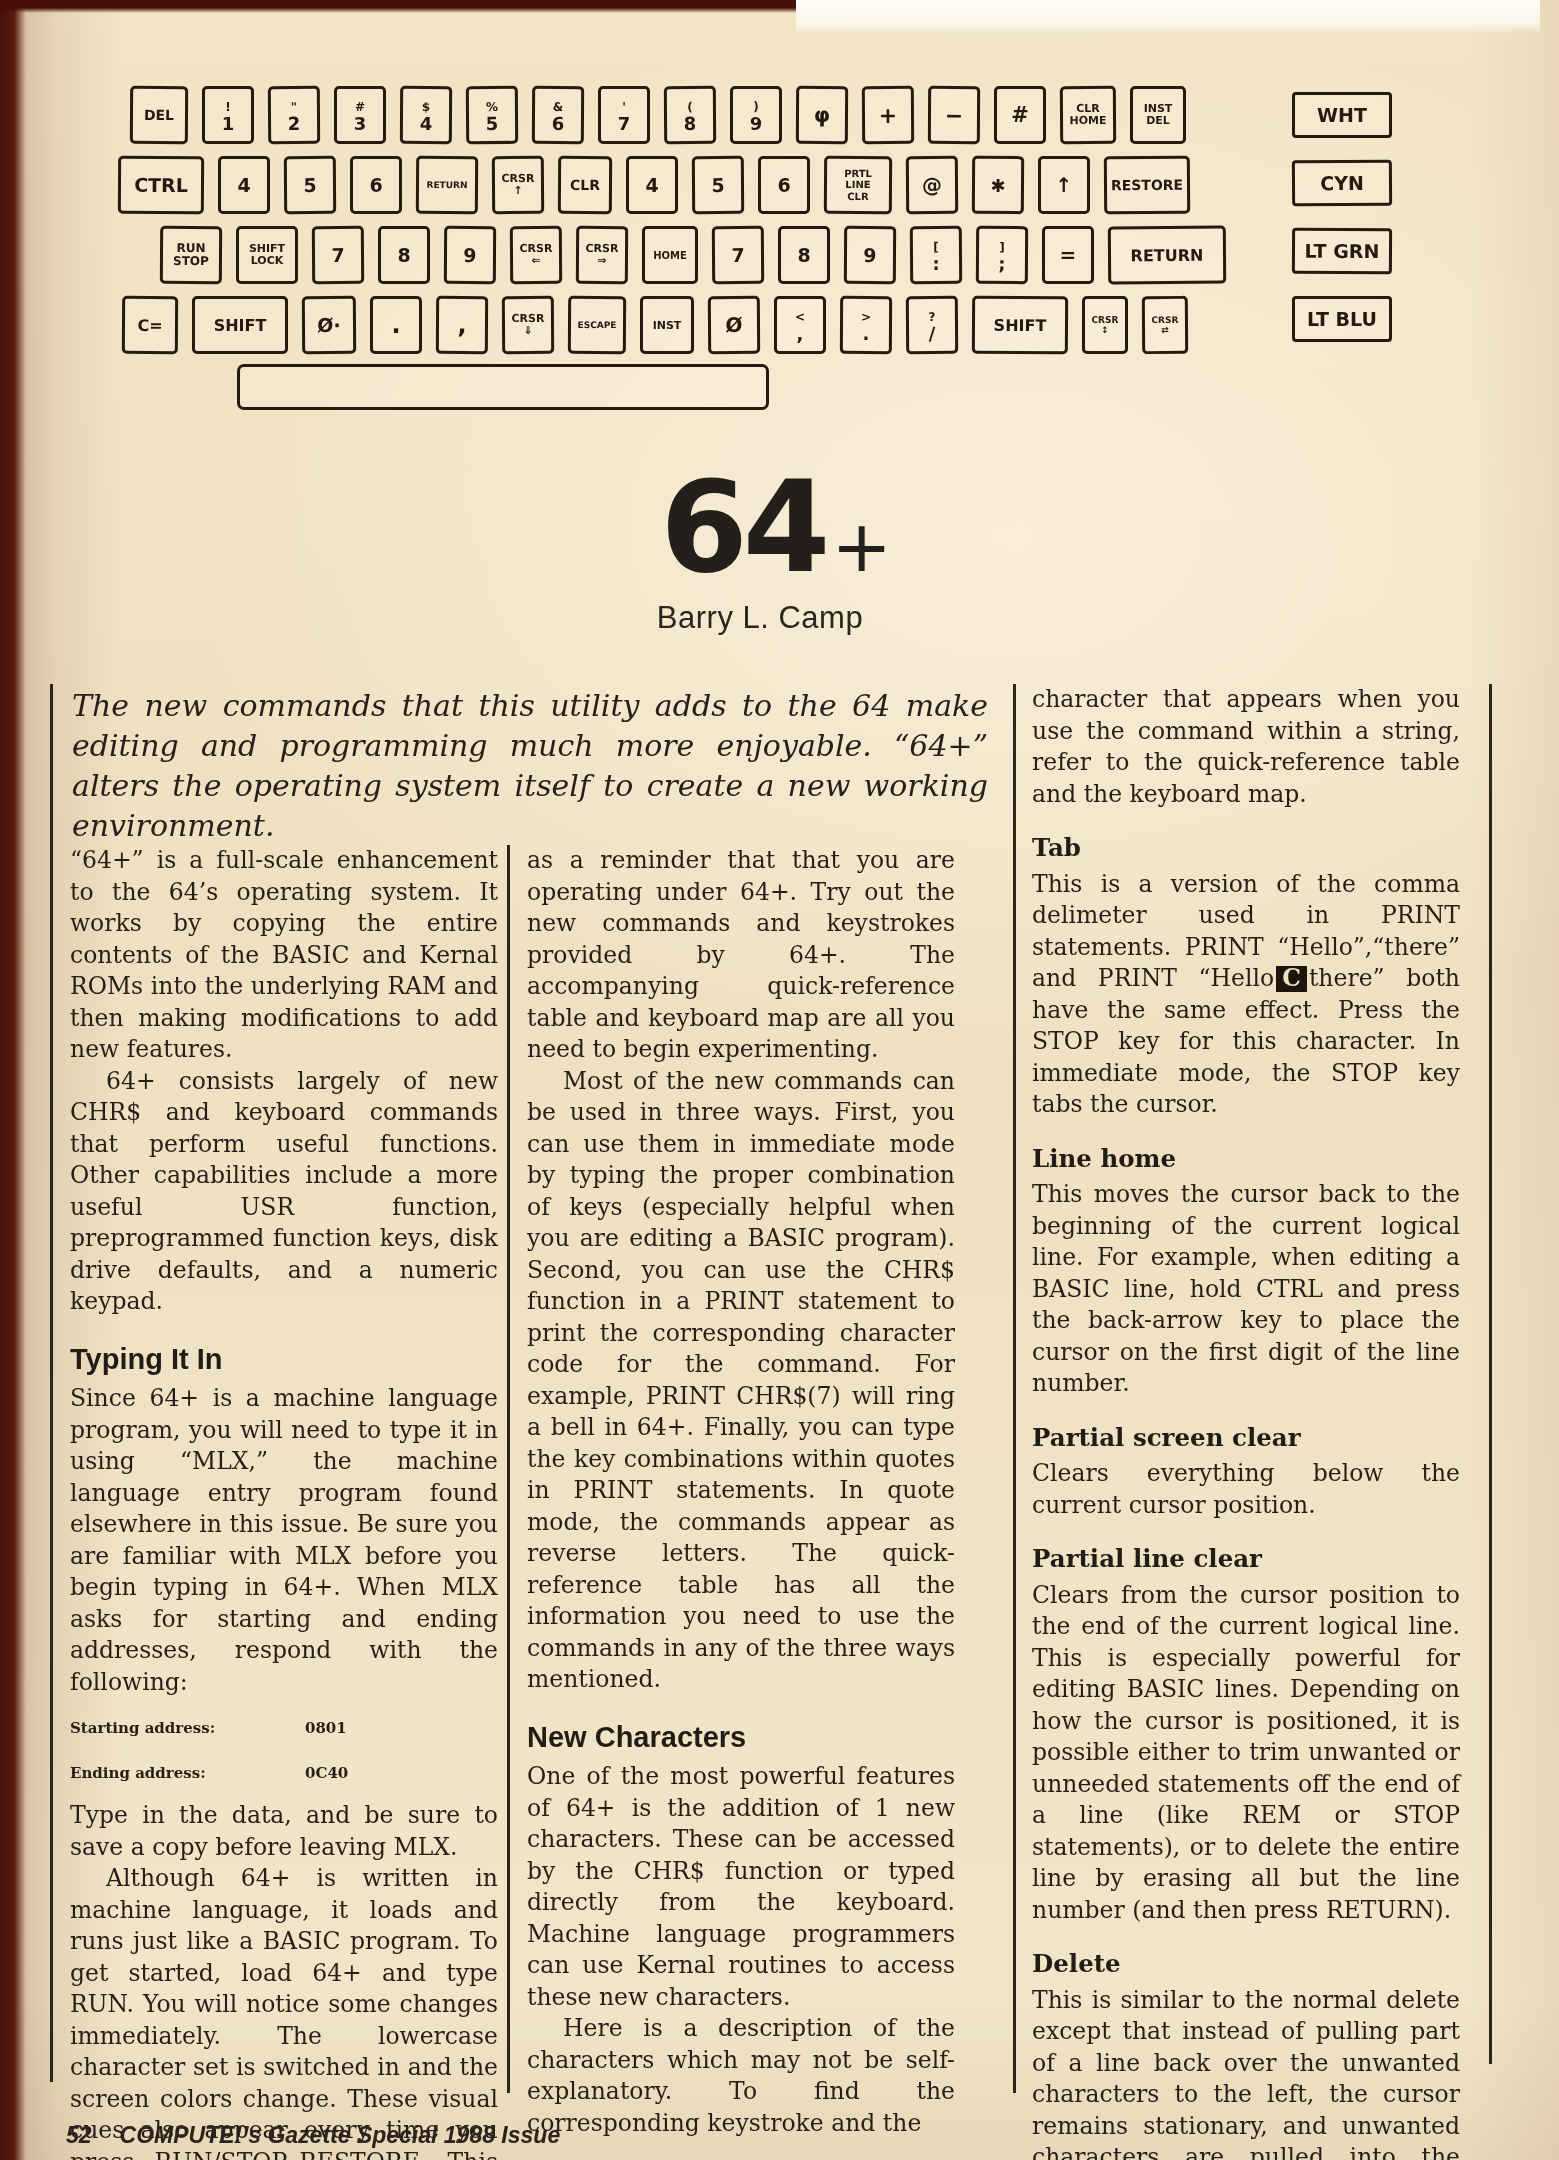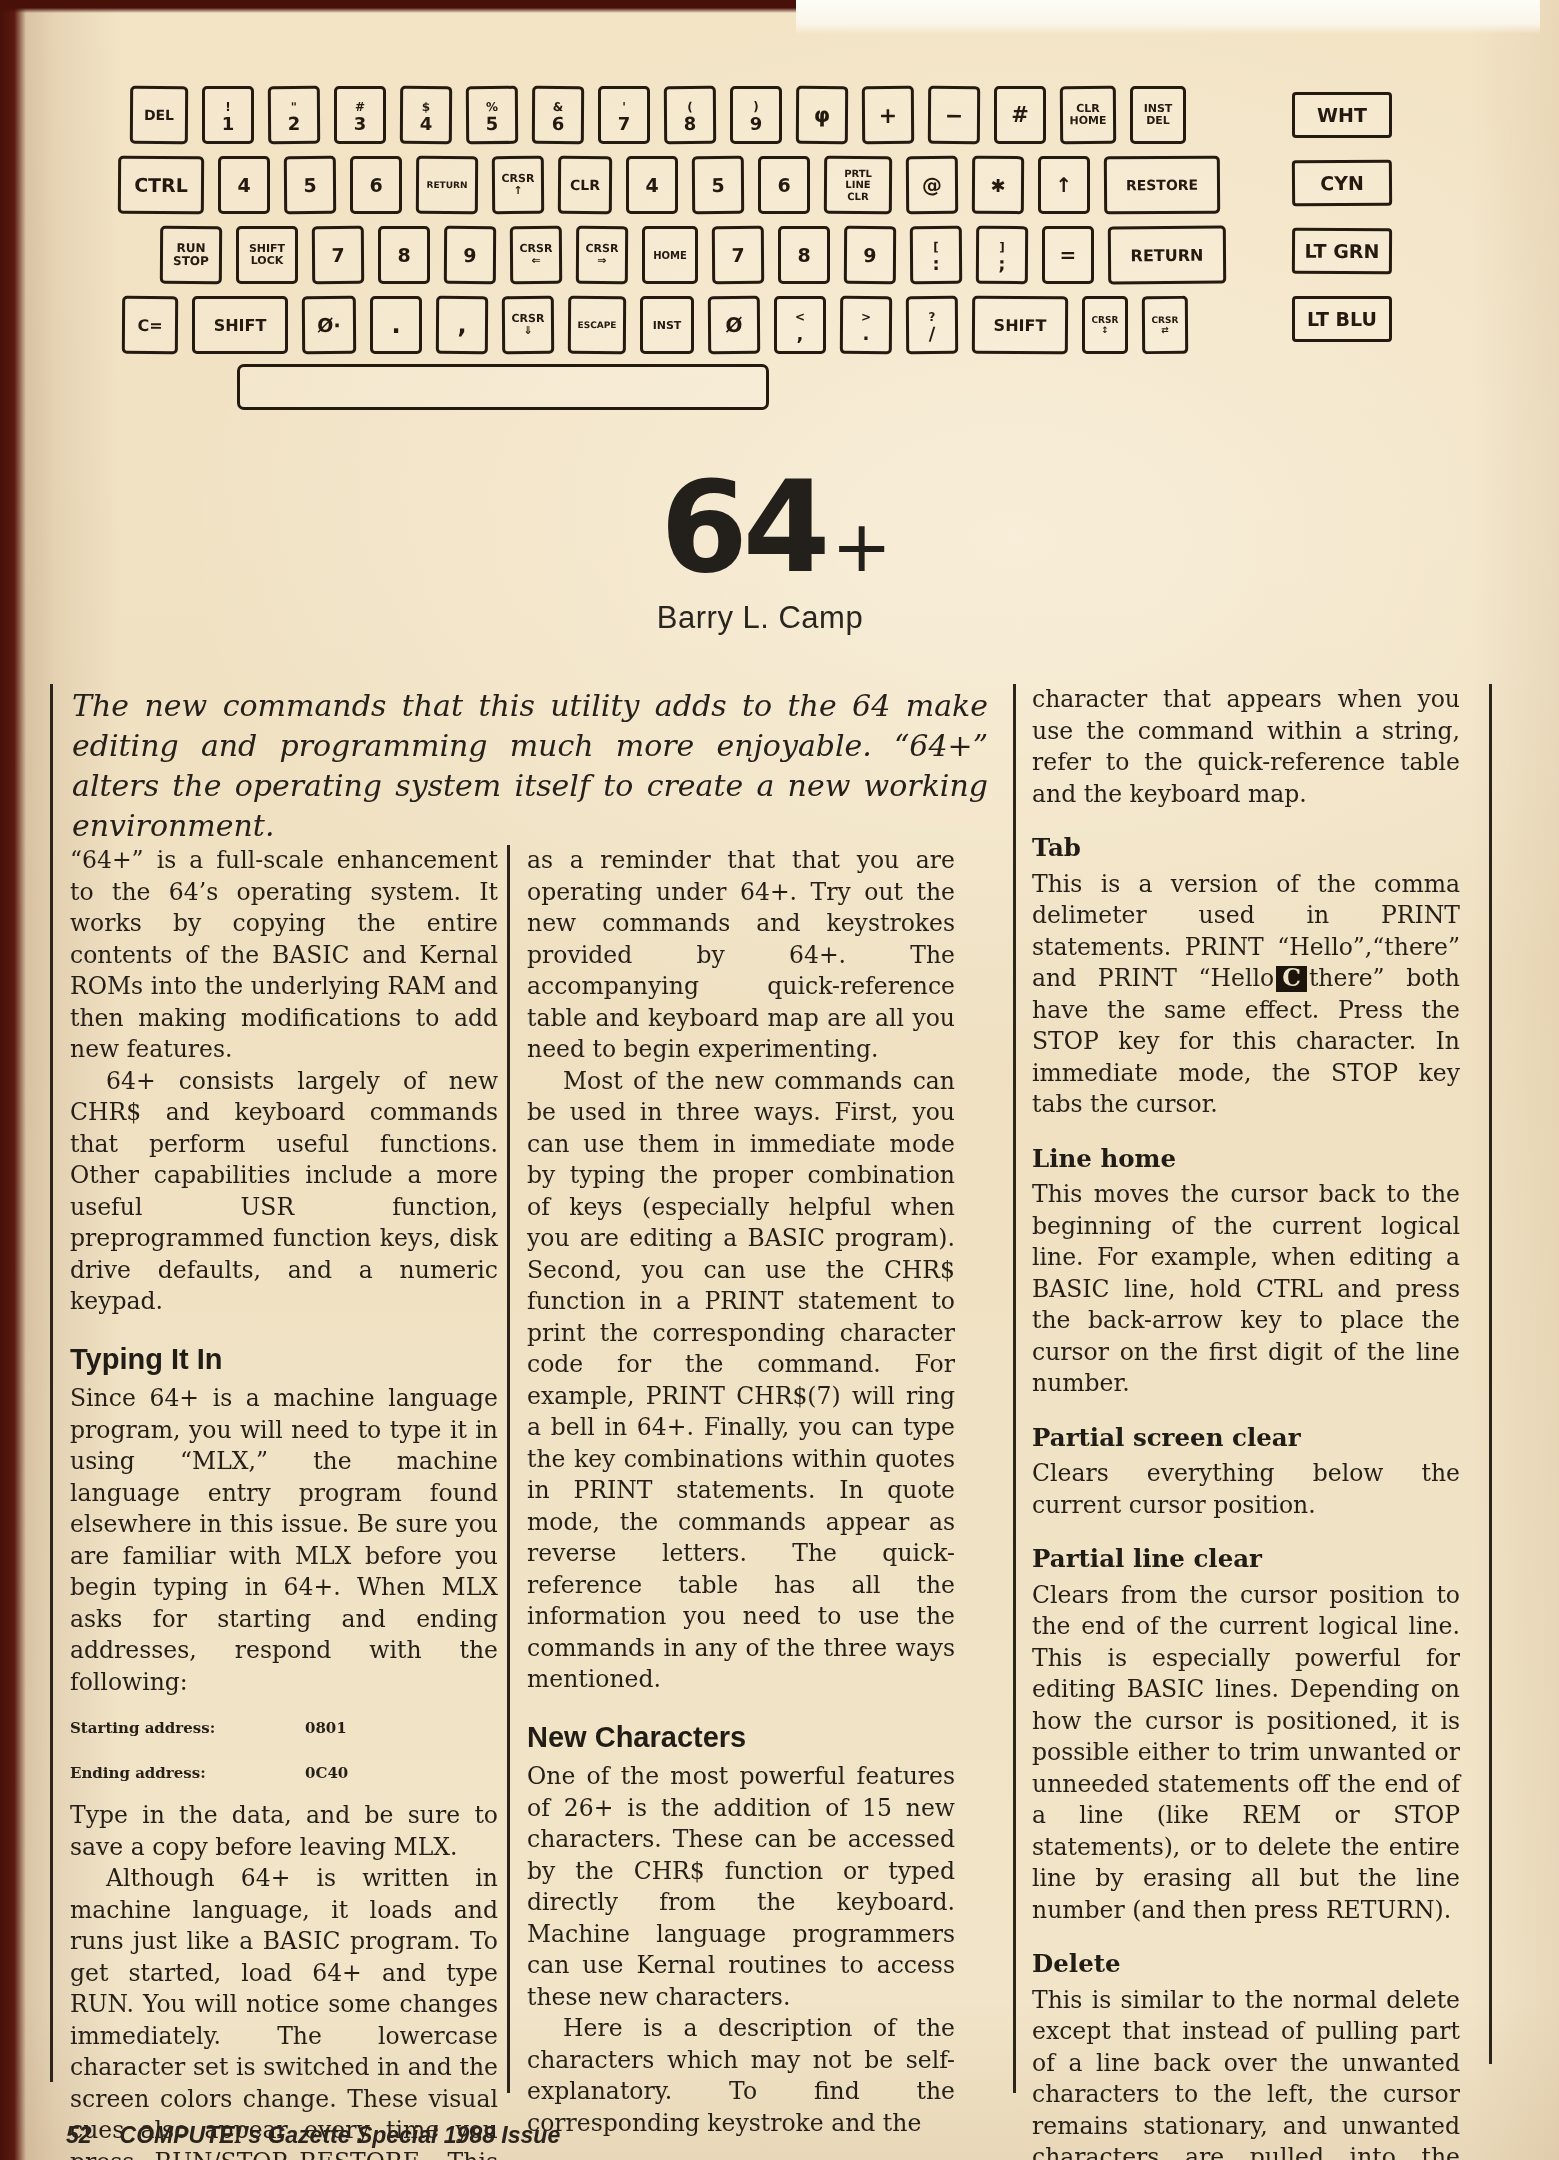--- a/index.html
+++ b/index.html
@@ -178,21 +178,21 @@
           <div class="key">5</div>
           <div class="key">6</div>
           <div class="key multi" style="width: 68px; font-size: 10px; align-items: center;">
             <span>PRTL</span>
             <span>LINE</span>
             <span>CLR</span>
           </div>
           <div class="key" style="font-size: 20px;">@</div>
           <div class="key" style="font-size: 18px;">✱</div>
           <div class="key" style="font-size: 20px;">↑</div>
-          <div class="key" style="width: 116px; font-size: 14px;">RESTORE</div>
+          <div class="key" style="width: 86px; font-size: 14px;">RESTORE</div>
         </div>
         <div class="kb-row">
           <div class="key multi" style="width: 62px; font-size: 12px; margin-left: 48px;">
             <span>RUN</span>
             <span>STOP</span>
           </div>
           <div class="key multi" style="width: 62px; font-size: 11px;">
             <span>SHIFT</span>
             <span>LOCK</span>
           </div>
@@ -284,21 +284,21 @@
       <p>Since 64+ is a machine language program, you will need to type it in using “MLX,” the machine language entry program found elsewhere in this issue. Be sure you are familiar with MLX before you begin typing in 64+. When MLX asks for starting and ending addresses, respond with the following:</p>
       <div class="addr"><span class="addr-label">Starting address:</span><span class="addr-val">0801</span></div>
       <div class="addr"><span class="addr-label">Ending address:</span><span class="addr-val">0C40</span></div>
       <p>Type in the data, and be sure to save a copy before leaving MLX.</p>
       <p class="ind">Although 64+ is written in machine language, it loads and runs just like a BASIC program. To get started, load 64+ and type RUN. You will notice some changes immediately. The lowercase character set is switched in and the screen colors change. These visual cues also appear every time you press RUN/STOP–RESTORE. This different visual appearance serves</p>
     </div>
   <div class="col c2" id="col2">
       <p>as a reminder that that you are operating under 64+. Try out the new commands and keystrokes provided by 64+. The accompanying quick-reference table and keyboard map are all you need to begin experimenting.</p>
       <p class="ind">Most of the new commands can be used in three ways. First, you can use them in immediate mode by typing the proper combination of keys (especially helpful when you are editing a BASIC program). Second, you can use the CHR$ function in a PRINT statement to print the corresponding character code for the command. For example, PRINT CHR$(7) will ring a bell in 64+. Finally, you can type the key combinations within quotes in PRINT statements. In quote mode, the commands appear as reverse letters. The quick-reference table has all the information you need to use the commands in any of the three ways mentioned.</p>
       <h3>New Characters</h3>
-      <p>One of the most powerful features of 26+ is the addition of 15 new characters. These can be accessed by the CHR$ function or typed directly from the keyboard. Machine language programmers can use Kernal routines to access these new characters.</p>
+      <p>One of the most powerful features of 64+ is the addition of 1 new characters. These can be accessed by the CHR$ function or typed directly from the keyboard. Machine language programmers can use Kernal routines to access these new characters.</p>
       <p class="ind">Here is a description of the characters which may not be self-explanatory. To find the corresponding keystroke and the</p>
     </div>
   <div class="col c3" id="col3">
       <p>character that appears when you use the command within a string, refer to the quick-reference table and the keyboard map.</p>
       <h4>Tab</h4>
       <p>This is a version of the comma delimeter used in PRINT statements. PRINT “Hello”,“there” and PRINT “Hello<span class="rev">C</span>there” both have the same effect. Press the STOP key for this character. In immediate mode, the STOP key tabs the cursor.</p>
       <h4>Line home</h4>
       <p>This moves the cursor back to the beginning of the current logical line. For example, when editing a BASIC line, hold CTRL and press the back-arrow key to place the cursor on the first digit of the line number.</p>
       <h4>Partial screen clear</h4>
       <p>Clears everything below the current cursor position.</p>

